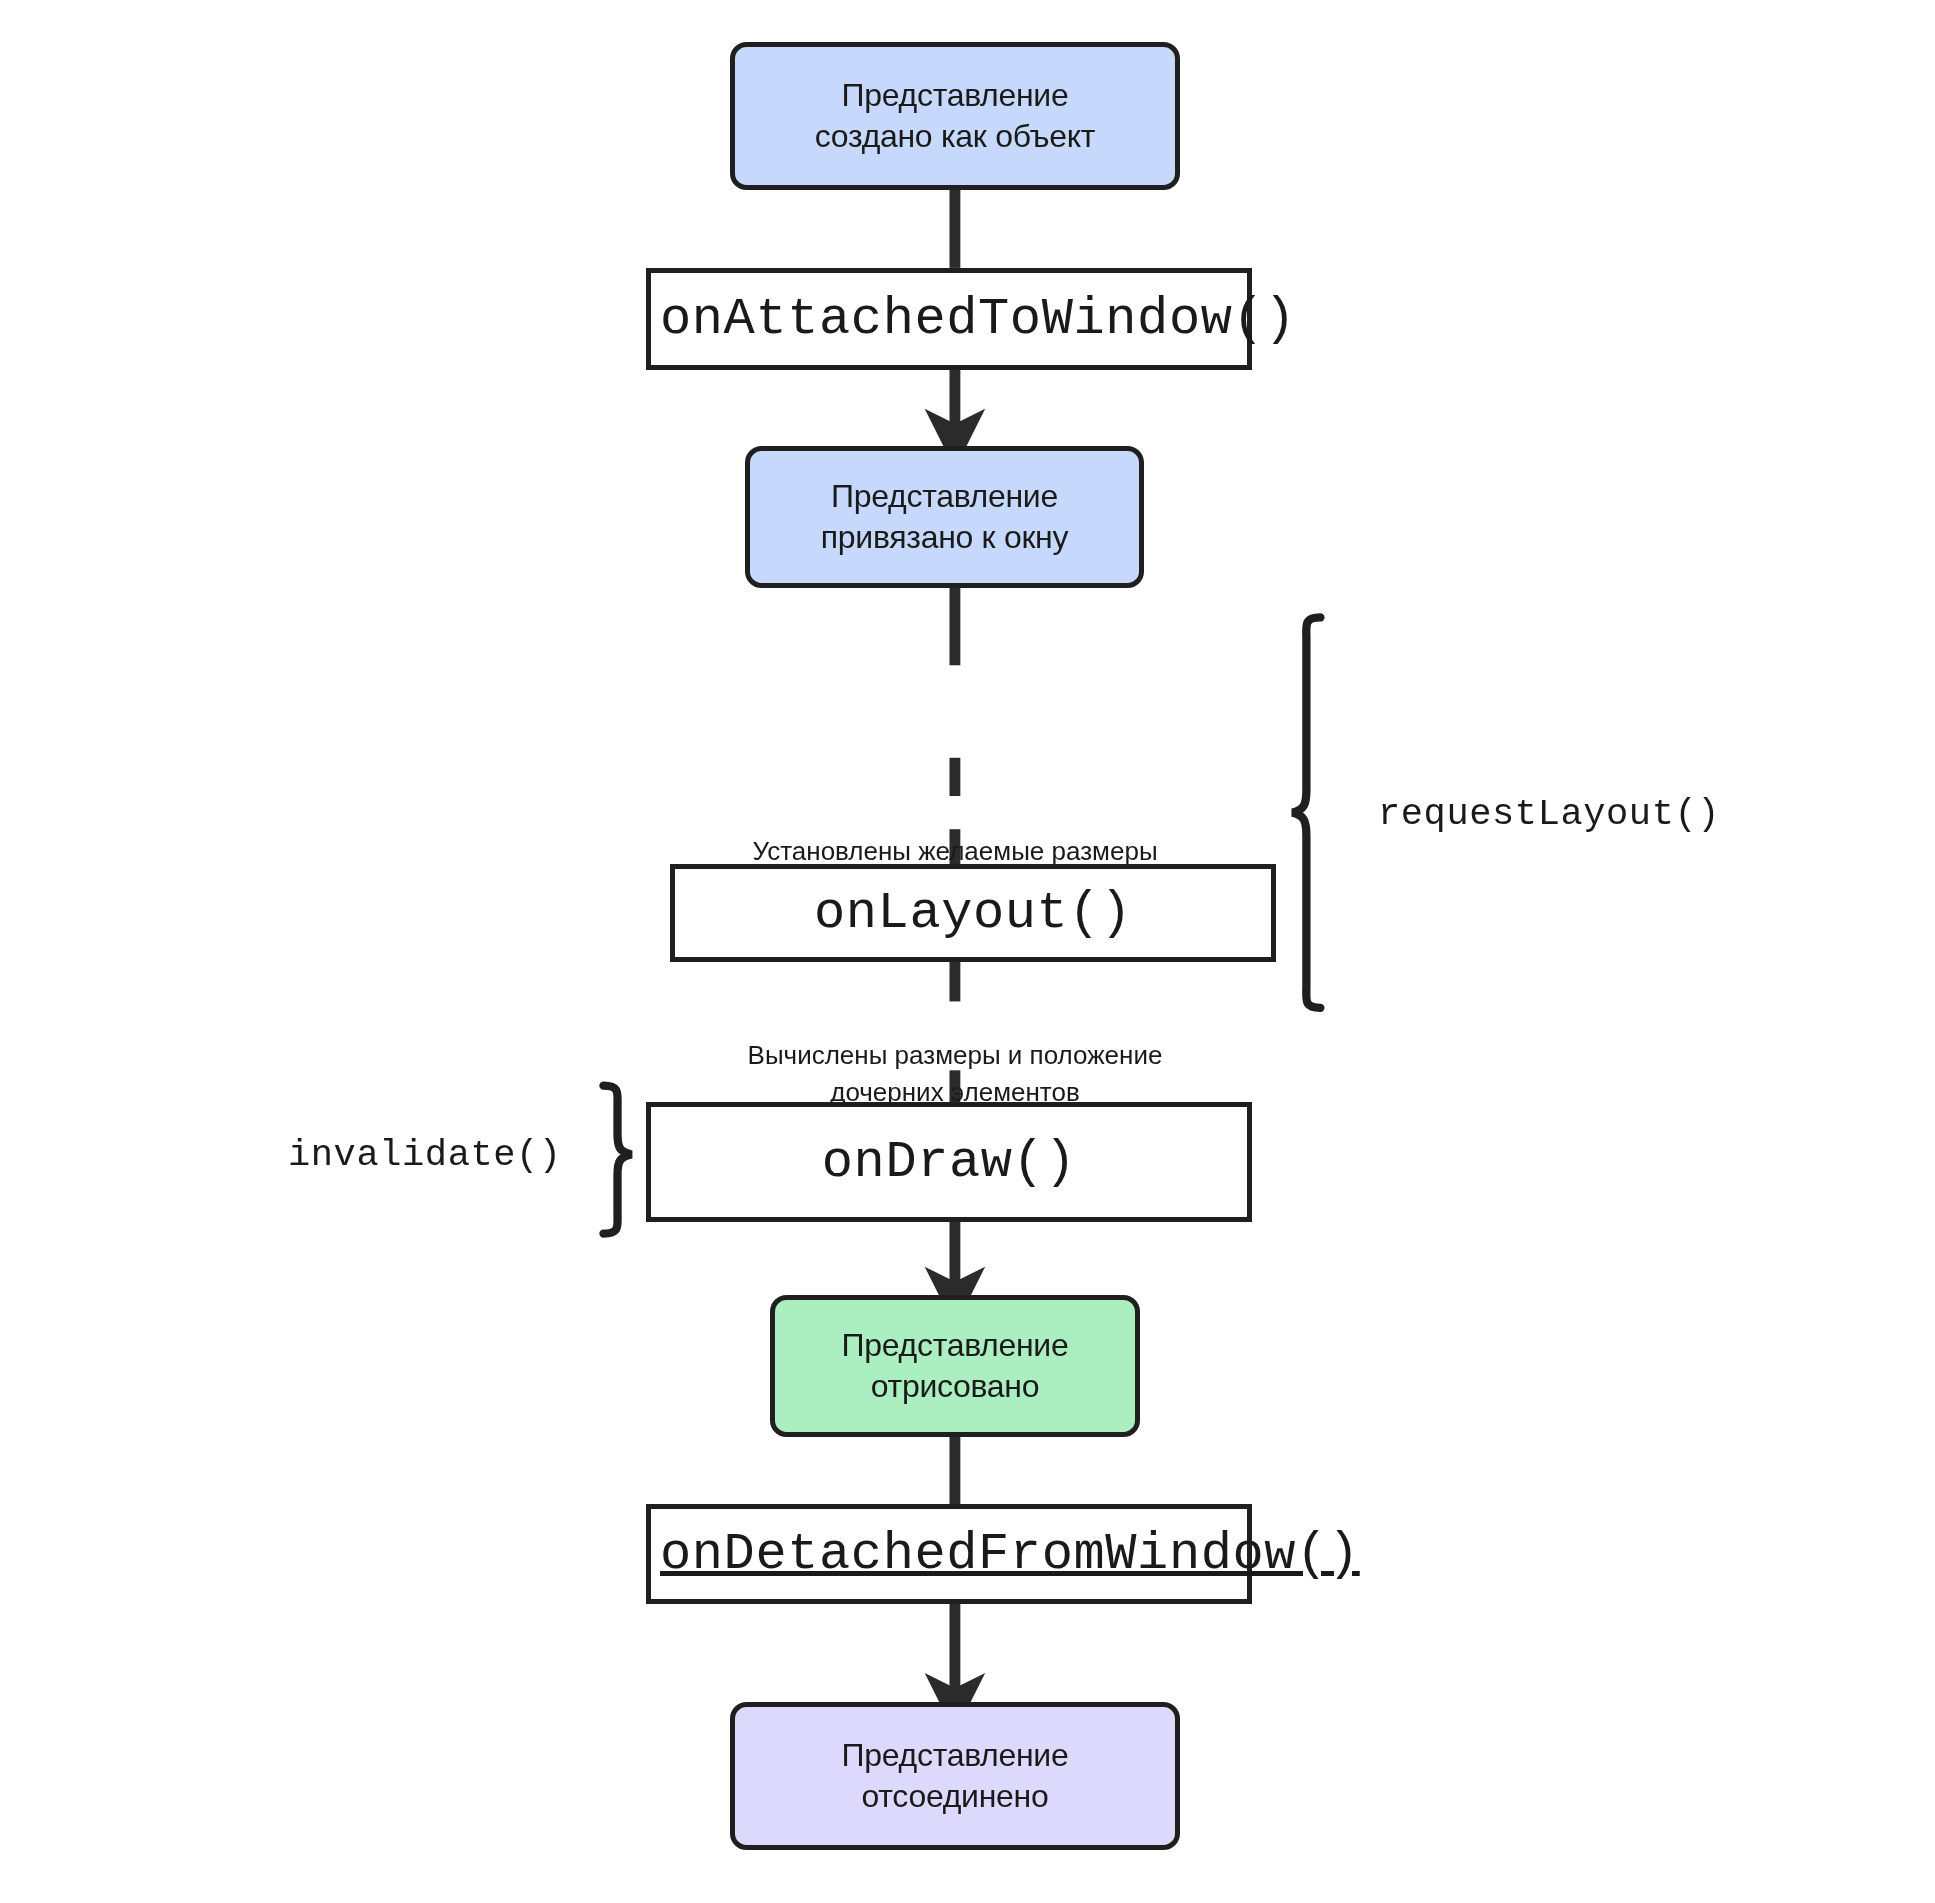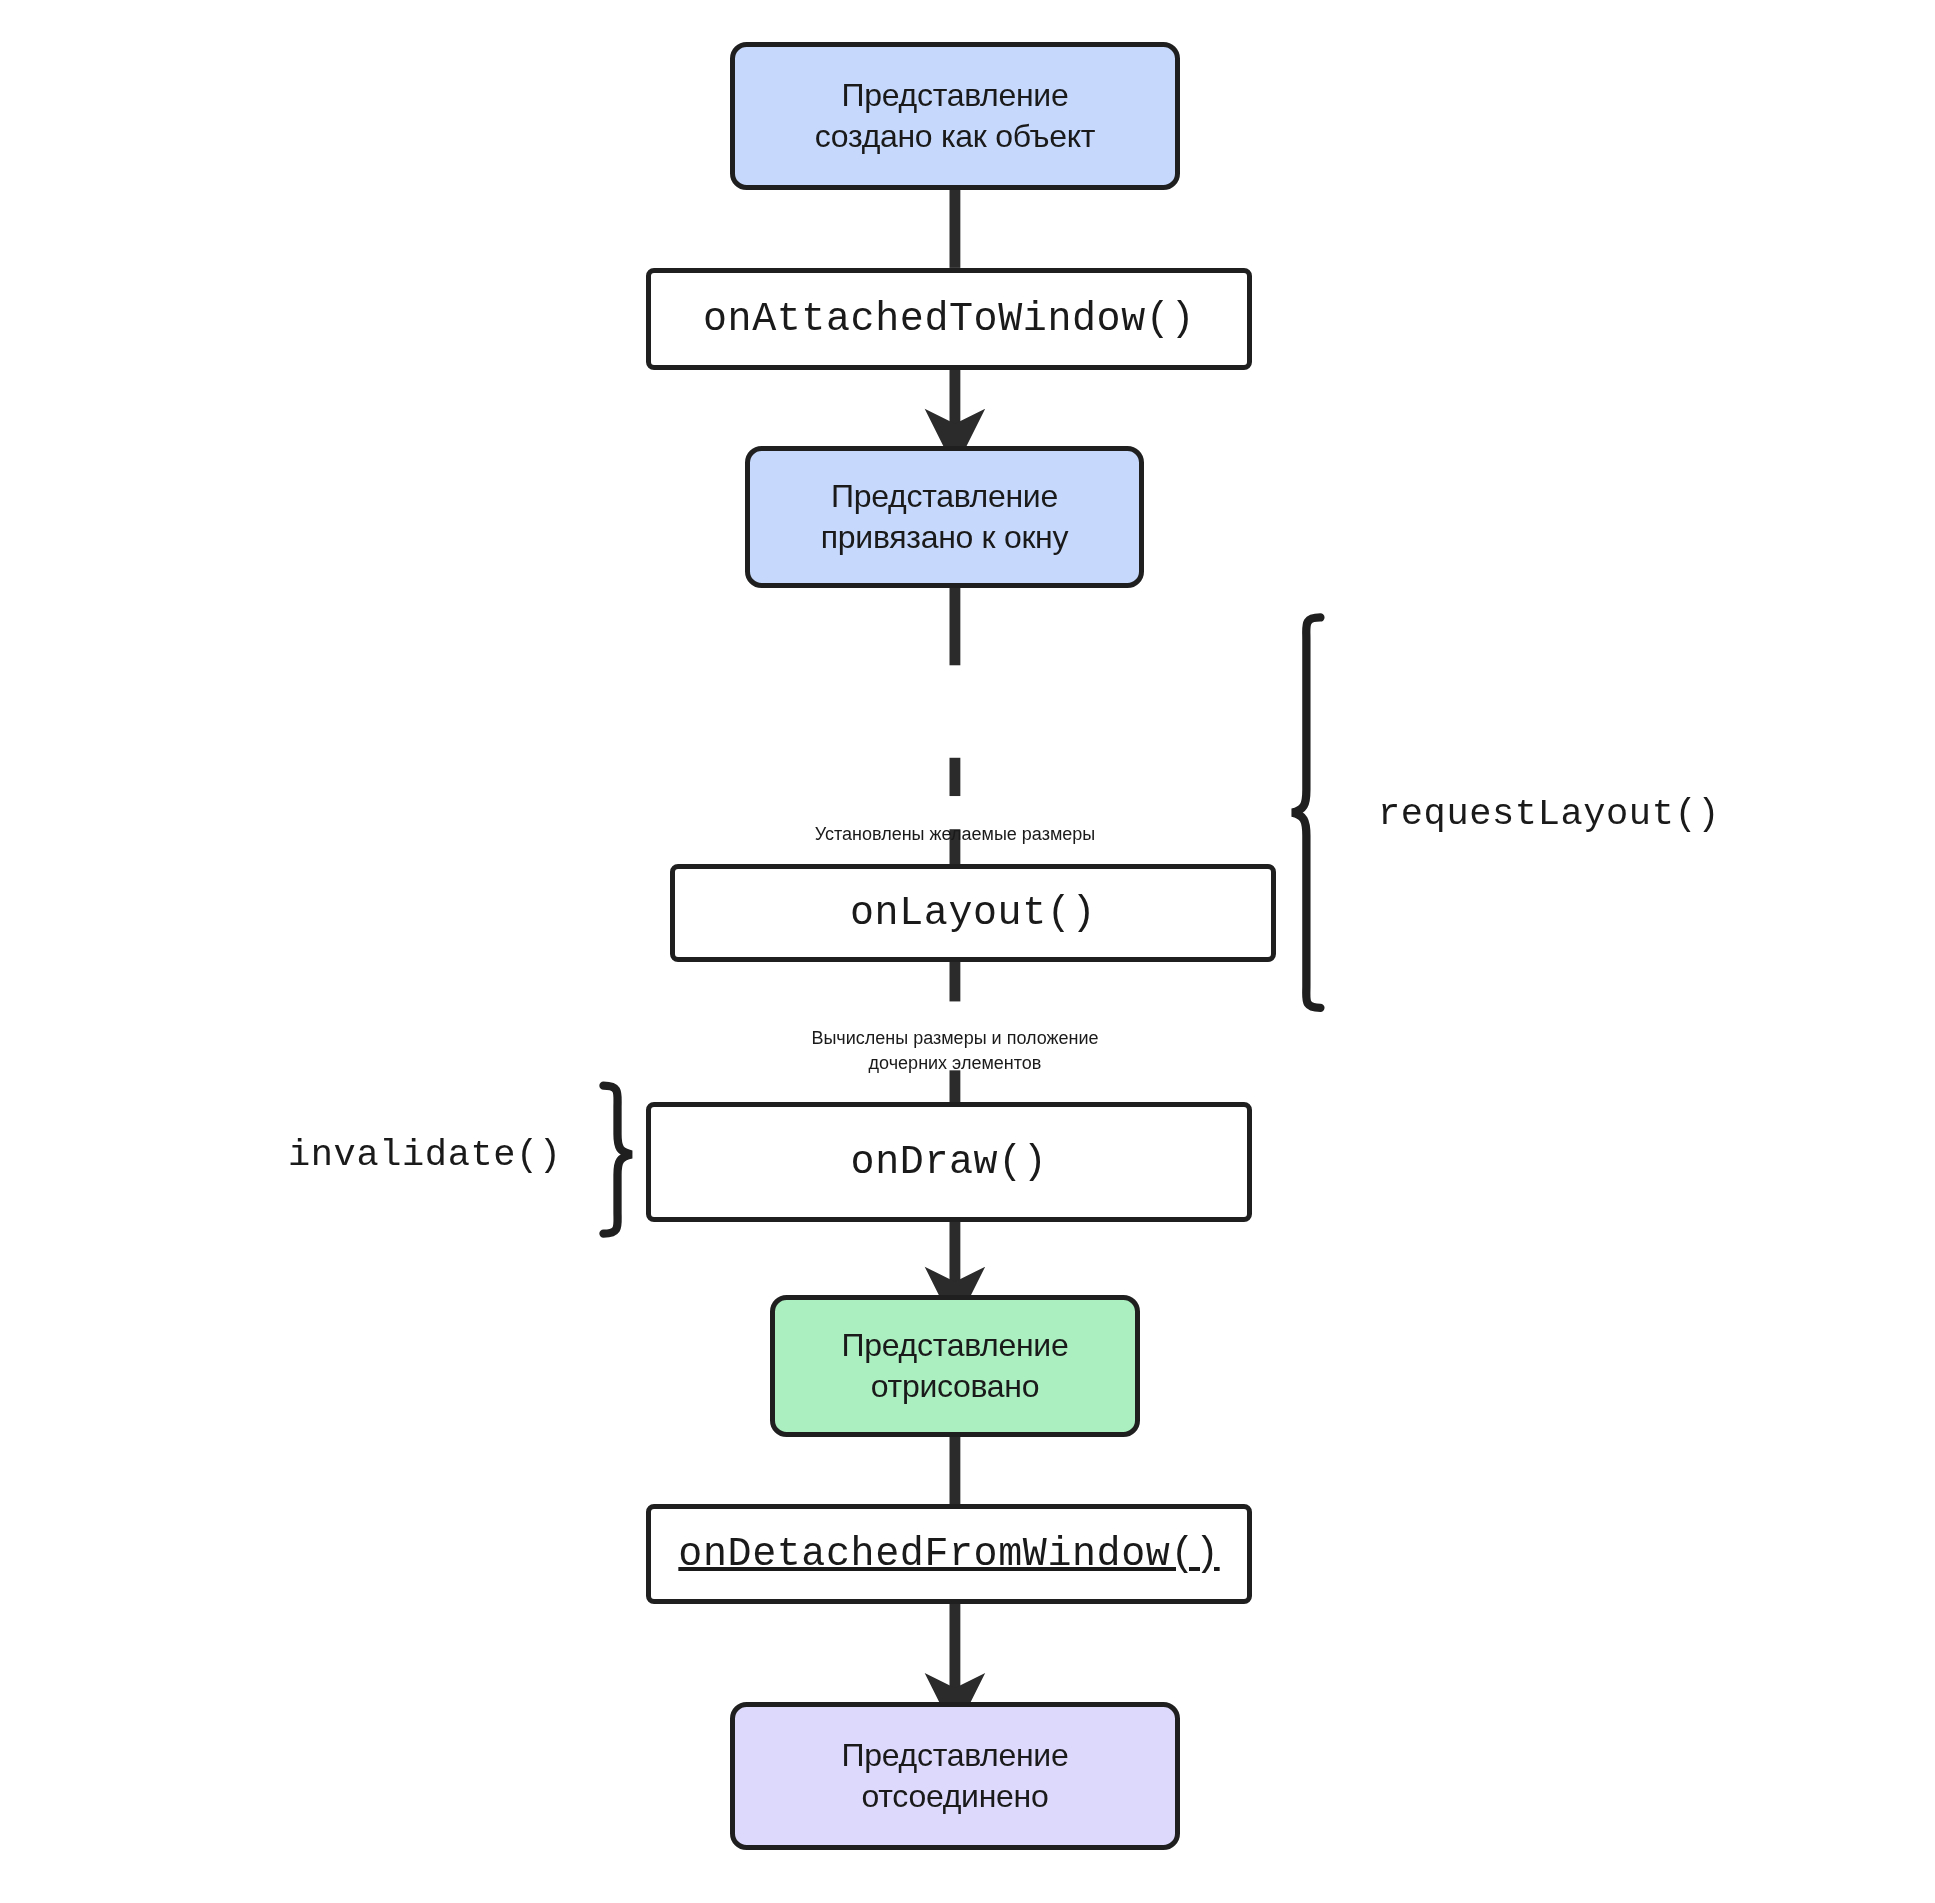--- a/index.html
+++ b/index.html
@@ -36,39 +36,39 @@
   .node.state {
     border: 5.7px solid #1f1f1f;
     border-radius: 16.6px;
     font-family: "Liberation Sans", sans-serif;
     font-size: 32px;
     line-height: 1.28;
     letter-spacing: -0.3px;
   }
   .node.method {
     border: 5.1px solid #1f1f1f;
-    border-radius: 8px;
+    border-radius: 0;
     background: #ffffff;
     font-family: "Liberation Mono", monospace;
-    font-size: 40px;
+    font-size: 52px;
     letter-spacing: 0.6px;
   }
   .node.state .node-label,
   .node.method .node-label {
     display: block;
     width: 100%;
     padding: 0 9px;
     box-sizing: border-box;
     white-space: pre-line;
   }
   .edge-caption {
     position: absolute;
     text-align: center;
     font-family: "Liberation Sans", sans-serif;
-    font-size: 18px;
+    font-size: 26px;
     line-height: 1.42;
     color: #1a1a1a;
     white-space: pre-line;
   }
   .brace-label {
     position: absolute;
     font-family: "Liberation Mono", monospace;
     font-size: 37px;
     letter-spacing: 0.6px;
     color: #1a1a1a;

